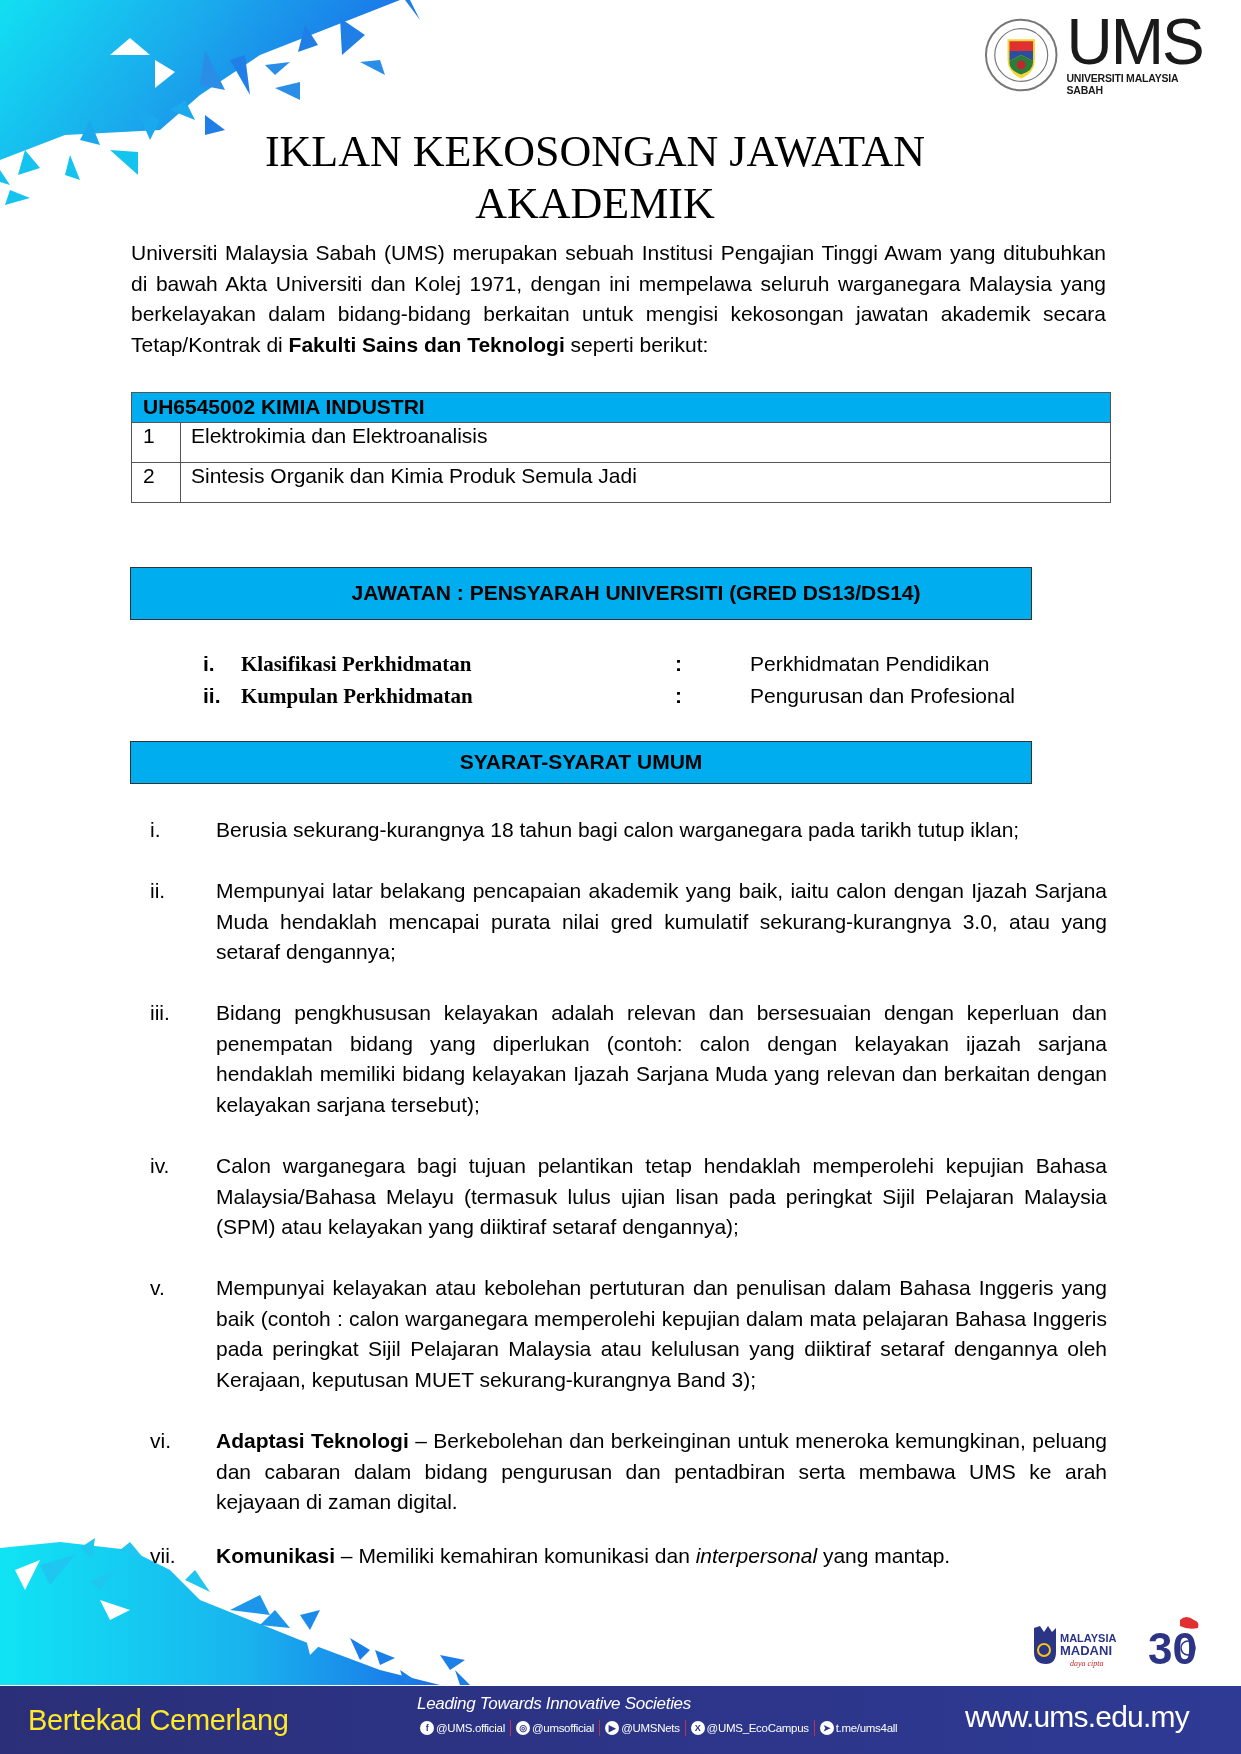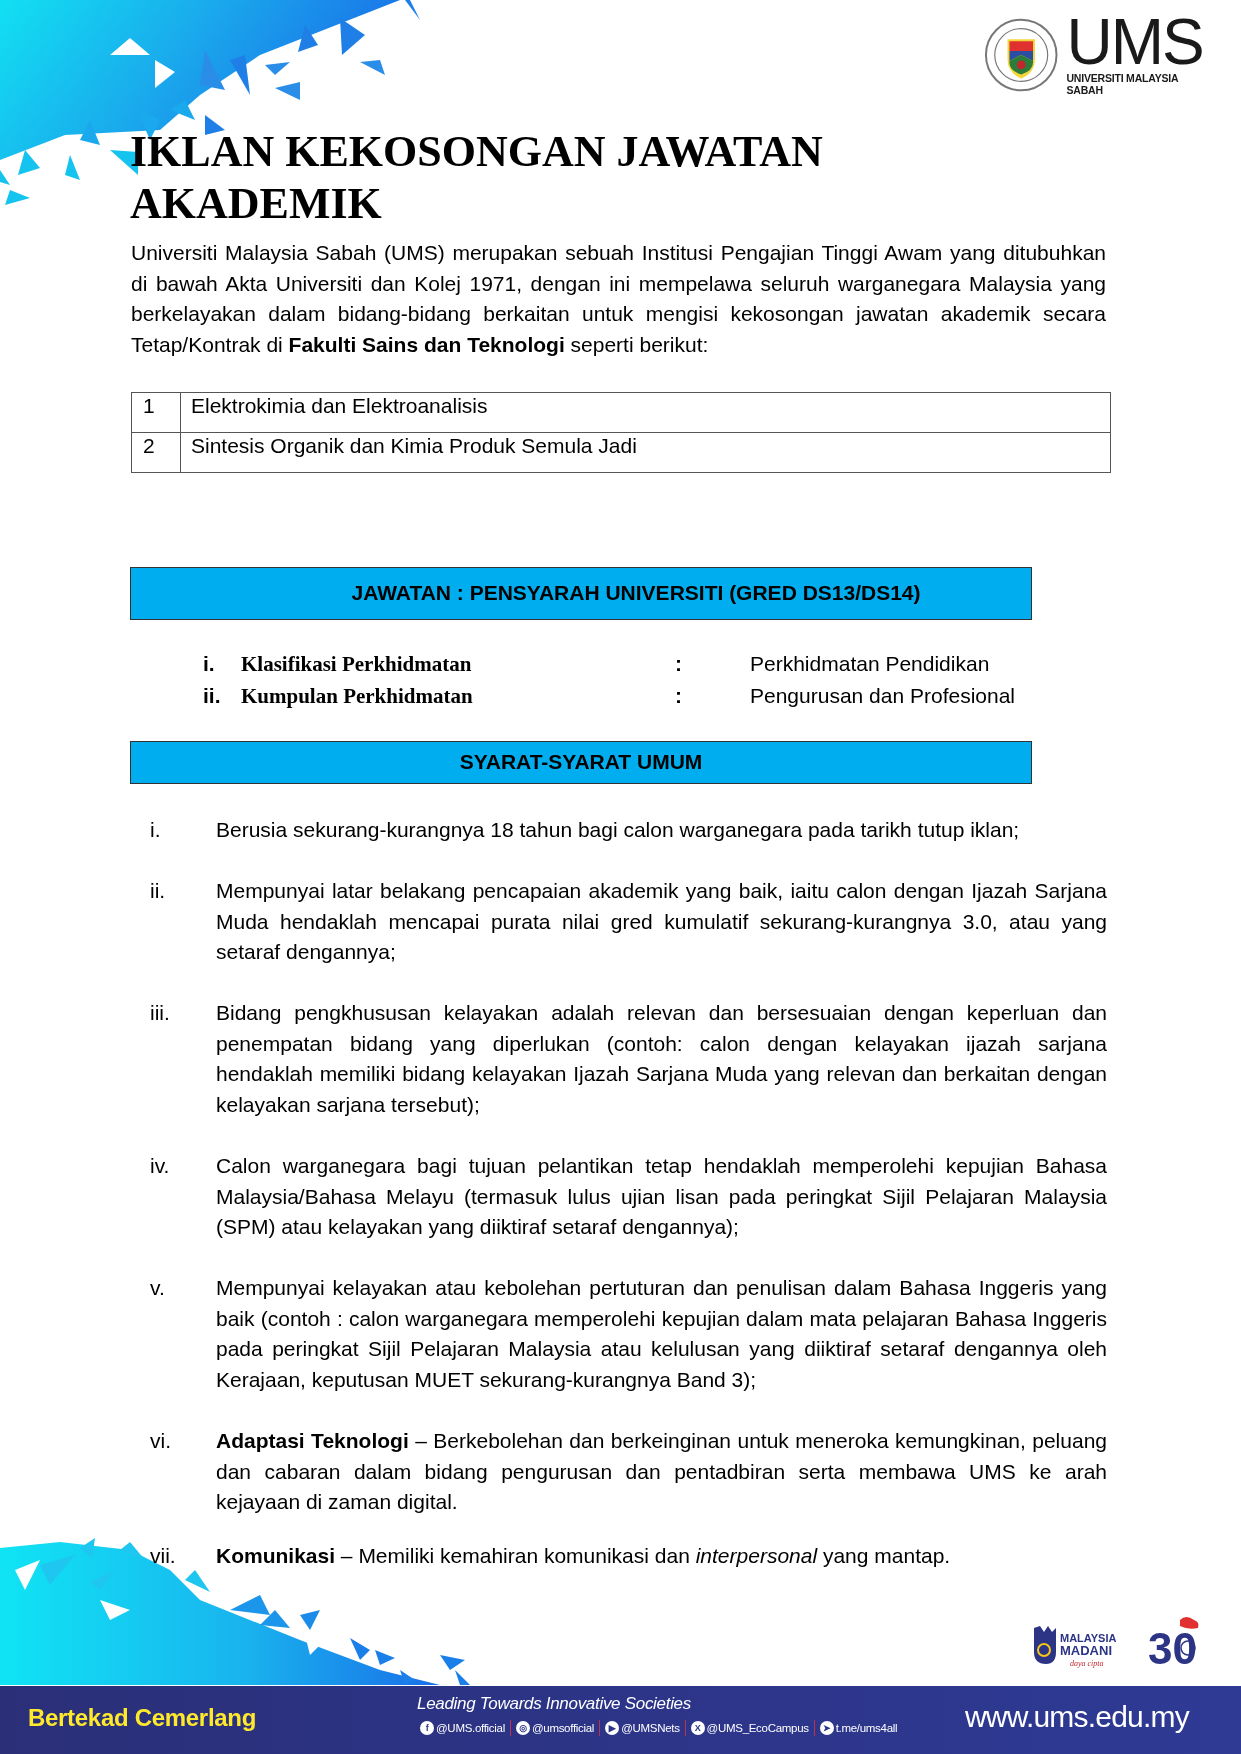--- a/index.html
+++ b/index.html
@@ -8,21 +8,21 @@
 
   .deco-top { position: absolute; left: 0; top: 0; width: 470px; height: 220px; }
   .deco-bottom { position: absolute; left: 0; top: 1530px; width: 620px; height: 155px; }
 
   .logo { position: absolute; left: 984px; top: 16px; width: 230px; height: 78px; display: flex; align-items: center; }
   .seal { width: 76px; height: 76px; }
   .logo-text { margin-left: 8px; display: flex; flex-direction: column; align-items: flex-start; }
   .logo-ums { font-family: "Liberation Sans", sans-serif; font-size: 64px; line-height: 56px; letter-spacing: -2px; color: #1a1a1a; font-weight: 400; }
   .logo-sub { font-size: 10.5px; font-weight: bold; color: #1a1a1a; letter-spacing: -0.2px; margin-top: 2px; }
 
-  .title { position: absolute; left: 130px; width: 930px; top: 126px; font-family: "Liberation Serif", serif; font-weight: bold; font-size: 44px; line-height: 52px; }
+  .title { position: absolute; left: 130px; width: 930px; top: 126px; text-align: center; font-family: "Liberation Serif", serif; font-weight: normal; font-size: 44px; line-height: 52px; }
 
   .intro { position: absolute; left: 131px; width: 975px; top: 238px; font-size: 21px; line-height: 30.5px; text-align: justify; }
   .intro b { font-weight: bold; }
 
   table.field-table { position: absolute; left: 131px; top: 392px; width: 980px; border-collapse: collapse; font-size: 21px; }
   .field-table td { border: 1.5px solid #555; padding: 0 10px; vertical-align: top; }
   .field-table .head td { background: #00aeef; font-weight: bold; height: 30px; line-height: 28px; padding-left: 11px; }
   .field-table .row td { height: 40px; line-height: 26px; }
   .field-table .num { width: 49px; padding-left: 11px; }
 
@@ -39,21 +39,21 @@
   .reqs { position: absolute; left: 150px; top: 815px; width: 957px; font-size: 21px; line-height: 30.5px; }
   .req { display: flex; position: absolute; left: 0; width: 957px; }
   .req .rn { width: 66px; flex: none; }
   .req .rt { flex: 1; text-align: justify; }
   .req b { font-weight: bold; }
   .req i { font-style: italic; }
 
   .partner-logos { position: absolute; left: 1030px; top: 1612px; width: 180px; height: 62px; }
 
   .footer { position: absolute; left: 0; top: 1686px; width: 1241px; height: 68px; background: linear-gradient(90deg, #2b2f78 0%, #2c3486 45%, #2e3a94 100%); }
-  .slogan { position: absolute; left: 28px; top: 18px; font-size: 24px; font-weight: bold; color: #ffe92b; letter-spacing: -0.3px; }
+  .slogan { position: absolute; left: 28px; top: 18px; font-size: 29px; font-weight: normal; color: #ffe92b; letter-spacing: -0.3px; }
   .tagline { position: absolute; left: 417px; top: 8px; font-size: 17px; font-weight: normal; font-style: italic; color: #fff; letter-spacing: -0.3px; }
   .socials { position: absolute; left: 415px; top: 34px; display: flex; align-items: center; font-size: 11.5px; color: #fff; letter-spacing: -0.3px; }
   .social { display: flex; align-items: center; padding: 0 5px; border-right: 1px solid #c0304a; height: 16px; }
   .social:last-child { border-right: none; }
   .social-icon { width: 14px; height: 14px; border-radius: 50%; background: #fff; color: #2c3486; display: inline-flex; align-items: center; justify-content: center; font-size: 9px; font-weight: bold; margin-right: 2px; }
   .website { position: absolute; left: 965px; top: 14px; font-size: 30px; color: #fff; letter-spacing: -0.8px; }
 </style>
 </head>
 <body>
 
@@ -105,20 +105,23 @@
 
 <h1 class="title">
   <span>IKLAN KEKOSONGAN JAWATAN</span><br>
   <span>AKADEMIK</span>
 </h1>
 
 <p class="intro"><span>Universiti Malaysia Sabah (UMS) merupakan sebuah Institusi Pengajian Tinggi Awam yang ditubuhkan di bawah Akta Universiti dan Kolej 1971, dengan ini mempelawa seluruh warganegara Malaysia yang berkelayakan dalam bidang-bidang berkaitan untuk mengisi kekosongan jawatan akademik secara Tetap/Kontrak di </span><b>Fakulti Sains dan Teknologi</b><span> seperti berikut:</span></p>
 
 <table class="field-table">
   <tbody>
+      <tr class="head">
+    <td colspan="2">UH6545002 KIMIA INDUSTRI</td>
+  </tr>
   <tr class="row">
     <td class="num">1</td>
     <td>Elektrokimia dan Elektroanalisis</td>
   </tr>
   <tr class="row">
     <td class="num">2</td>
     <td>Sintesis Organik dan Kimia Produk Semula Jadi</td>
   </tr>
 </tbody>
   </table>

